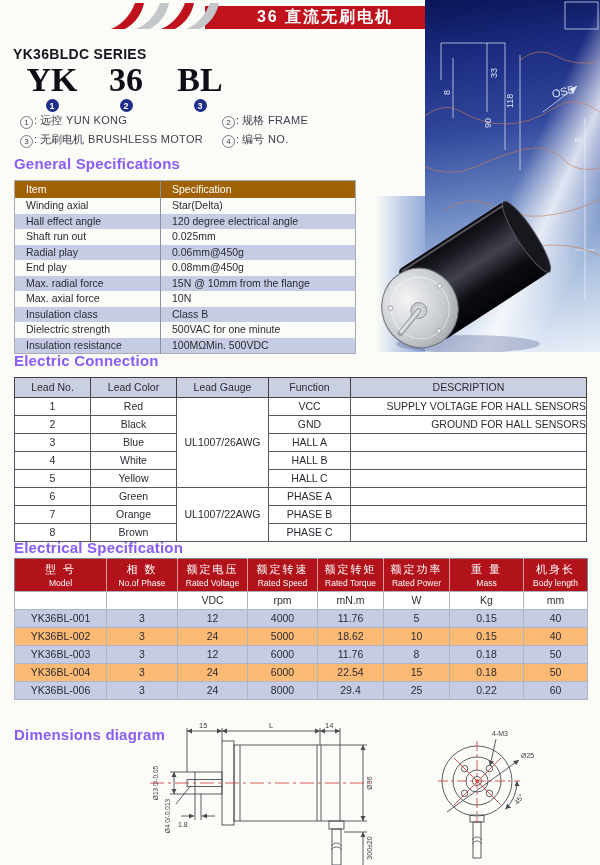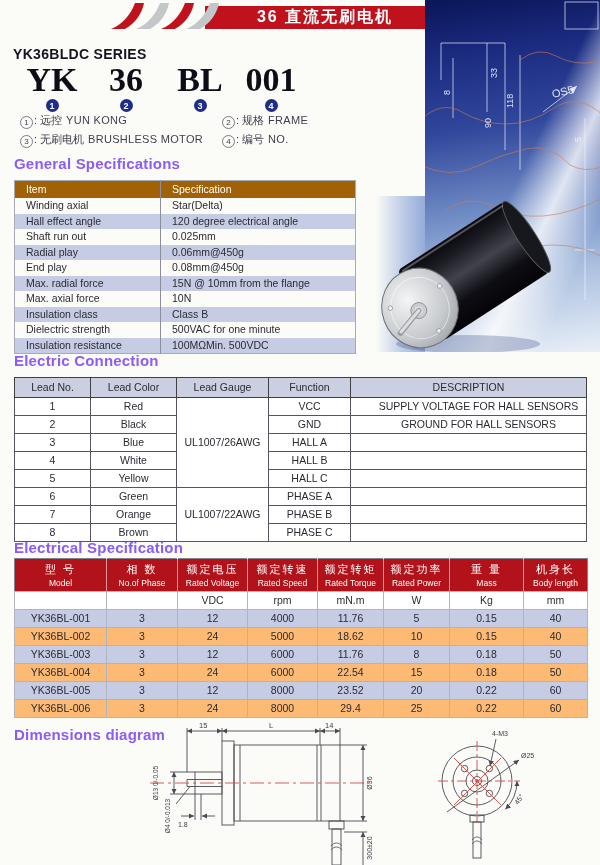--- a/index.html
+++ b/index.html
@@ -49,21 +49,21 @@
          padding:2px 0 3px 11px;}
   .gs td{padding:1px 0 2px 11px;line-height:12.5px;color:#2b2b33;}
   .gs th:first-child,.gs td:first-child{border-right:1px solid #8b8f9b;}
   .gs tbody tr:nth-child(even) td{background:#c6cce3;}
 
   
   .conn{position:absolute;left:14px;top:377px;width:572px;border-collapse:collapse;
         font-size:10.5px;text-align:center;table-layout:fixed;}
   .conn th{background:#cad0e2;font-weight:normal;padding:3px 0 4px;border:1px solid #404040;color:#2b2b33;}
   .conn td{padding:2px 0 3px;border:1px solid #53565e;background:#fff;color:#2b2b33;}
-  .conn td.desc{text-align:center;padding-left:20px;}
+  .conn td.desc{text-align:right;padding-left:20px;}
 
   
   .es{position:absolute;left:14px;top:558px;width:573px;border-collapse:collapse;
       text-align:center;table-layout:fixed;font-size:10.5px;border:1px solid #7d828d;}
   .es thead th{background:#b2121a;color:#fff;font-weight:normal;padding:3px 0 3px;
                border-right:1px solid rgba(255,255,255,.55);}
   .es thead th:last-child{border-right:none;}
   .es .cn{font-size:11px;letter-spacing:2px;}
   .es .en{font-size:8.5px;margin-top:1px;letter-spacing:0;}
   .es td{border:1px solid #b0b4bf;padding:2px 0 3px;color:#2b2b33;background:#fdba74;}
@@ -162,24 +162,20 @@
     <div class="code-circle">1</div>
   </div>
   <div class="code-part" style="left:100px;width:52px;">
     <span>36</span>
     <div class="code-circle">2</div>
   </div>
   <div class="code-part" style="left:172px;width:56px;">
     <span>BL</span>
     <div class="code-circle">3</div>
   </div>
-  <div class="code-part" style="left:238px;width:66px;">
-    <span>001</span>
-    <div class="code-circle">4</div>
-  </div>
 
   <div class="legend">
     <div class="legend-item" style="left:0;top:0;">
       <span class="legend-num">1</span><span>:</span><span class="legend-cn">远控</span><span class="legend-en">YUN KONG</span>
     </div>
     <div class="legend-item" style="left:202px;top:0;">
       <span class="legend-num">2</span><span>:</span><span class="legend-cn">规格</span><span class="legend-en">FRAME</span>
     </div>
     <div class="legend-item" style="left:0;top:19px;">
       <span class="legend-num">3</span><span>:</span><span class="legend-cn">无刷电机</span><span class="legend-en">BRUSHLESS MOTOR</span>
@@ -410,30 +406,20 @@
           <td>YK36BL-004</td>
           <td>3</td>
           <td>24</td>
           <td>6000</td>
           <td>22.54</td>
           <td>15</td>
           <td>0.18</td>
           <td>50</td>
         </tr>
         <tr>
-          <td>YK36BL-005</td>
-          <td>3</td>
-          <td>12</td>
-          <td>8000</td>
-          <td>23.52</td>
-          <td>20</td>
-          <td>0.22</td>
-          <td>60</td>
-        </tr>
-        <tr>
           <td>YK36BL-006</td>
           <td>3</td>
           <td>24</td>
           <td>8000</td>
           <td>29.4</td>
           <td>25</td>
           <td>0.22</td>
           <td>60</td>
         </tr>
       </tbody>

